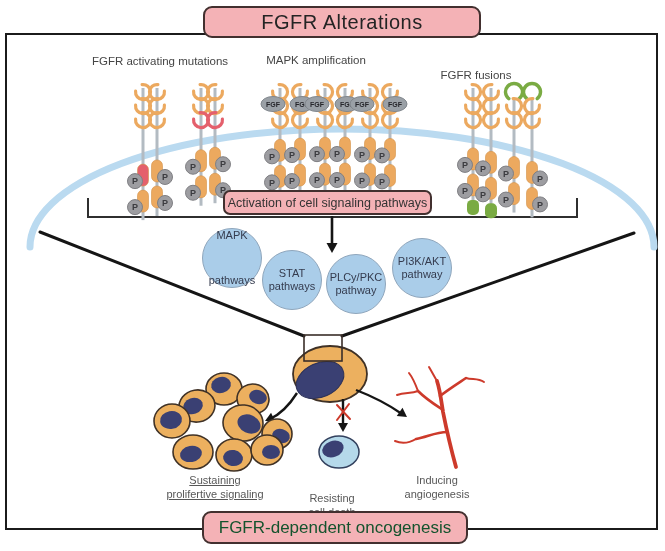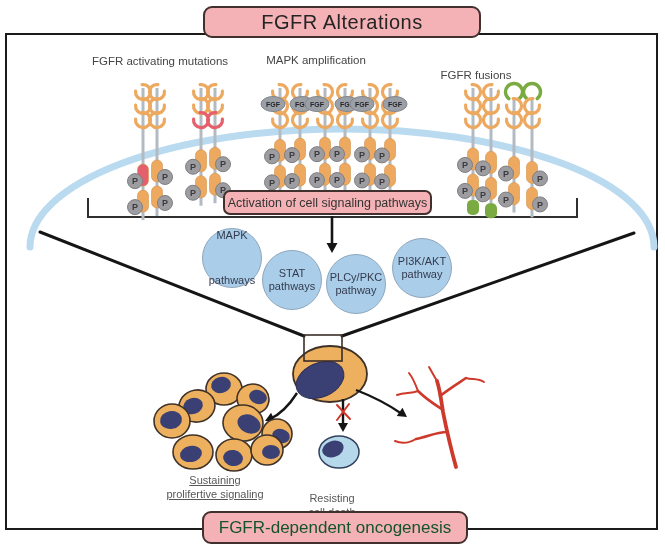--- a/index.html
+++ b/index.html
@@ -298,18 +298,22 @@
   </div>
 
   <div class="outcome" style="left:215px;top:474px;text-decoration:underline;">
     <div>Sustaining</div>
     <div>prolifertive signaling</div>
   </div>
   <div class="outcome" style="left:332px;top:484px;margin-top:8px;">
     <div>Resisting</div>
     <div>cell death</div>
   </div>
+  <div class="outcome" style="left:437px;top:474px;">
+    <div>Inducing</div>
+    <div>angiogenesis</div>
+  </div>
 
   <div class="pink-box footer-box">
     <span>FGFR-dependent oncogenesis</span>
   </div>
 
 </div>
 
 </body></html>

